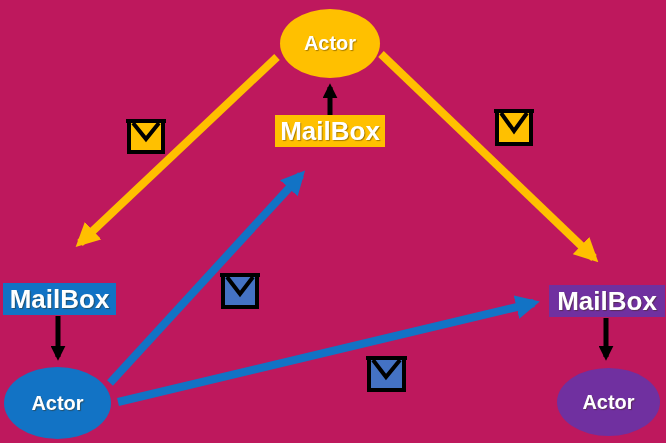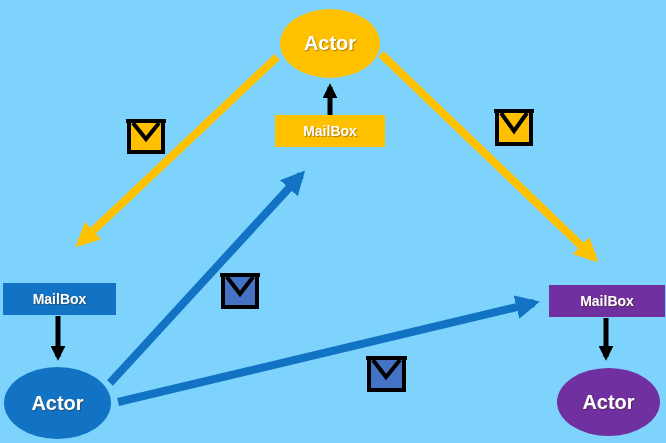--- a/index.html
+++ b/index.html
@@ -1,20 +1,20 @@
 <!DOCTYPE html>
 <html><head>
 <meta charset="utf-8">
 <style>
   html, body { margin: 0; padding: 0; background: #ffffff; }
   #canvas {
     position: relative;
     width: 666px;
     height: 443px;
-    background: #7dd3fc;
+    background: #be185d;
     overflow: hidden;
     font-family: "Liberation Sans", "DejaVu Sans", sans-serif;
   }
   #arrow-layer {
     position: absolute;
     left: 0; top: 0;
     width: 666px; height: 443px;
   }
   .node {
     position: absolute;
@@ -24,21 +24,21 @@
     color: #ffffff;
     font-weight: bold;
     text-shadow: 1px 1px 1px rgba(60,40,0,0.45);
     box-sizing: border-box;
   }
   .ellipse { border-radius: 50%; }
   .gold-bg   { background: #FFC000; }
   .blue-bg   { background: #1273C5; }
   .purple-bg { background: #7030A0; }
   .actor-label   { font-size: 20px; }
-  .mailbox-label { font-size: 14px; text-align: right; }
+  .mailbox-label { font-size: 26px; text-align: right; }
 
   
   #top-actor      { left: 280px; top: 9px;   width: 100px; height: 69px; }
   #top-mailbox    { left: 275px; top: 115px; width: 110px; height: 32px; }
   
   #left-mailbox   { left: 3px;   top: 283px; width: 113px; height: 32px; }
   #left-actor     { left: 4px;   top: 367px; width: 107px; height: 72px; }
   
   #right-mailbox  { left: 549px; top: 285px; width: 116px; height: 32px; }
   #right-actor    { left: 557px; top: 368px; width: 103px; height: 68px; }

